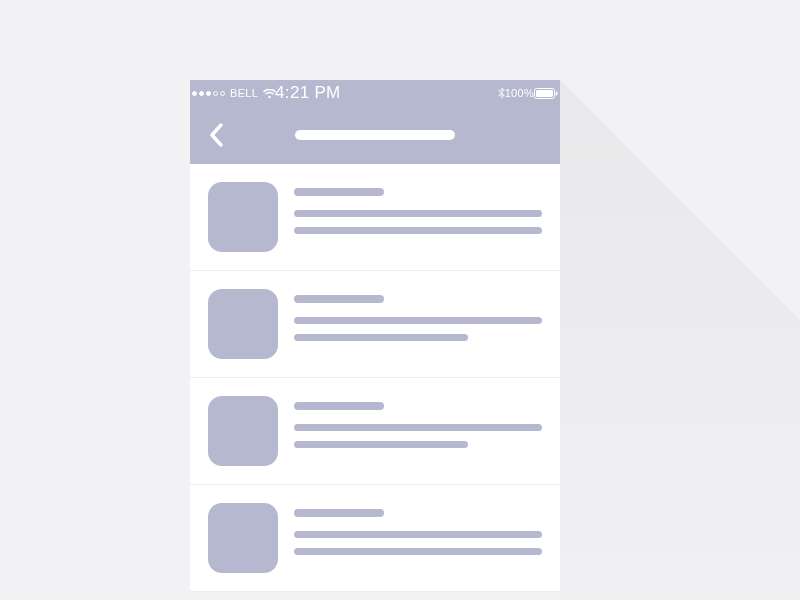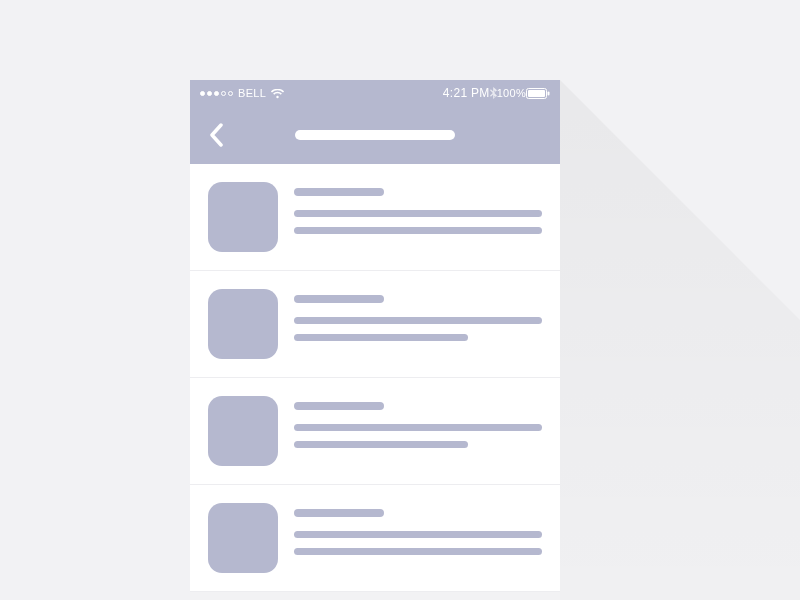--- a/index.html
+++ b/index.html
@@ -30,32 +30,32 @@
     transform: skewY(45deg);
     transform-origin: top left;
     pointer-events: none;
   }
   .status-bar {
     height: 26px;
     background: #b5b8cf;
     color: #fff;
     display: flex;
     align-items: center;
-    padding: 0 10px;
+    padding: 0 2px;
     font-size: 11px;
     font-weight: 500;
     letter-spacing: 0.3px;
   }
   .status-left { display: flex; align-items: center; gap: 5px; }
   .dots { display: flex; gap: 2px; }
   .dot { width: 5px; height: 5px; border-radius: 50%; border: 1px solid #fff; }
   .dot.filled { background: #fff; }
   .wifi-icon { width: 12px; height: 9px; position: relative; }
   .wifi-icon svg { display: block; }
-  .status-center { flex: 1; text-align: right; font-size: 12px; }
+  .status-center { flex: 1; text-align: left; font-size: 17px; }
   .status-right { display: flex; align-items: center; }
   .bt-icon svg, .battery-icon svg { display: block; }
   .nav-bar {
     height: 58px;
     background: #b5b8cf;
     display: flex;
     align-items: center;
     padding: 0 12px;
     position: relative;
   }

